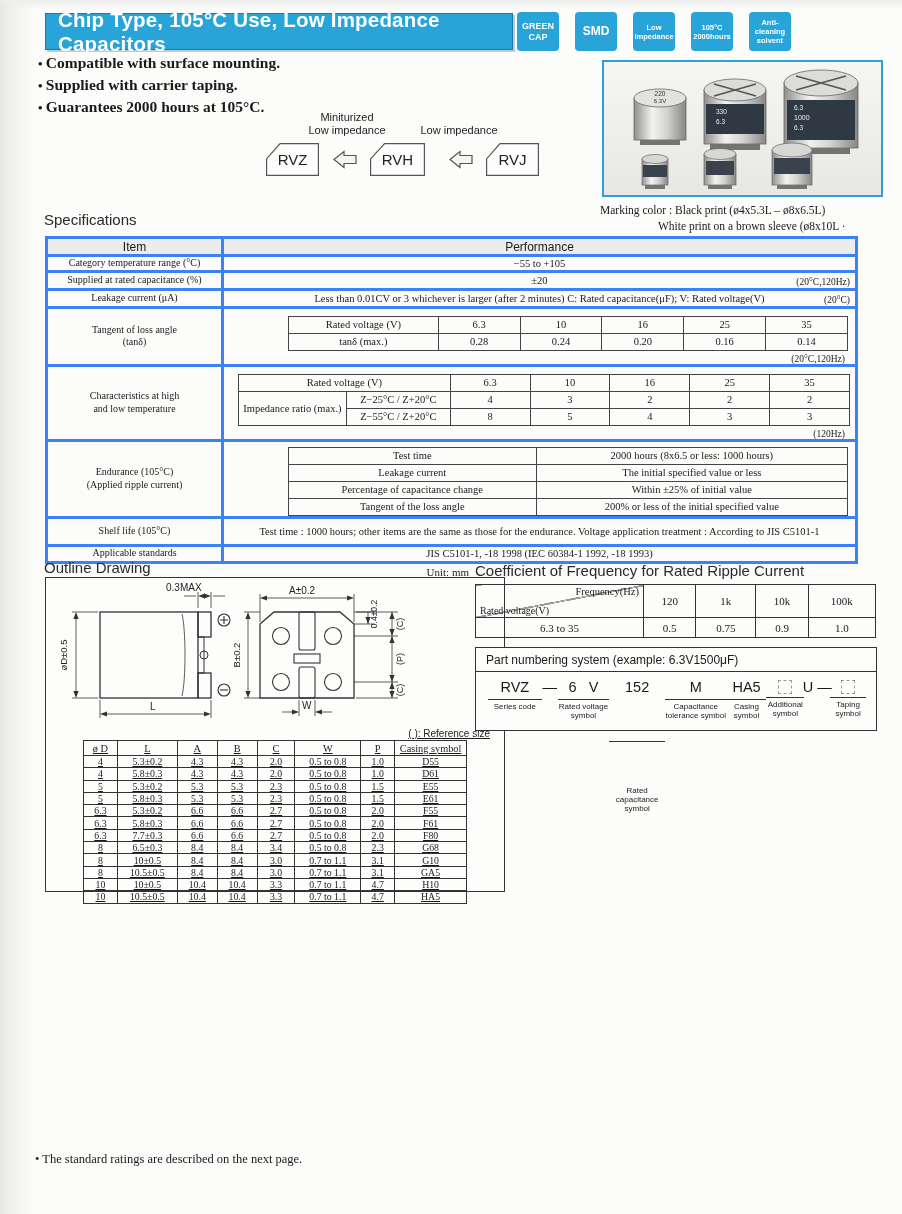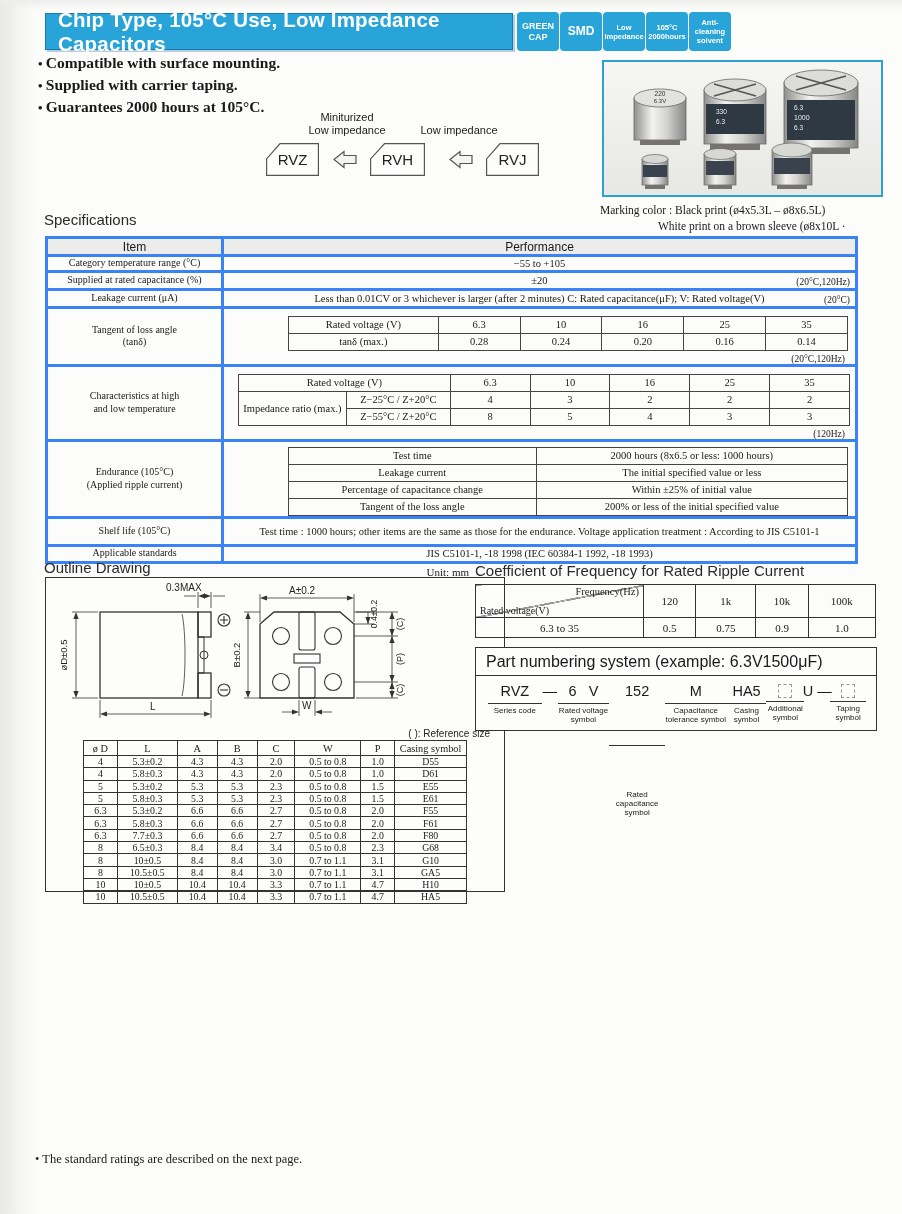--- a/index.html
+++ b/index.html
@@ -3,21 +3,21 @@
 <meta charset="utf-8">
 <style>
   html,body{margin:0;padding:0;}
   .page{position:relative;width:902px;height:1214px;background:#fcfcfb;font-family:"Liberation Serif",serif;color:#1a1a1a;overflow:hidden;}
   .scan-left{position:absolute;left:0;top:0;width:36px;height:100%;background:linear-gradient(90deg,#e7e7e6,#f5f5f4 55%,rgba(252,252,251,0));}
   .scan-top{position:absolute;left:0;top:0;width:100%;height:10px;background:linear-gradient(180deg,#ededec,rgba(252,252,251,0));}
 
   
   .title-bar{position:absolute;left:45px;top:13px;width:468px;height:37px;background:#29a4d9;border:1px solid #1a7ab0;box-shadow:2px 2px 0 rgba(21,100,145,.30);display:flex;align-items:center;padding-left:12px;box-sizing:border-box;}
   .title-bar h1{margin:0;font-family:"Liberation Sans",sans-serif;font-size:20.5px;font-weight:bold;color:#fff;letter-spacing:.2px;}
-  .badges{position:absolute;left:517px;top:12px;display:flex;gap:1px;}
+  .badges{position:absolute;left:517px;top:12px;display:flex;gap:16px;}
   .badge{width:42px;height:39px;background:#29a4d9;border-radius:4px;color:#fff;display:flex;flex-direction:column;align-items:center;justify-content:center;font-family:"Liberation Sans",sans-serif;font-weight:bold;text-align:center;}
   .badge span{display:block;font-size:7.5px;line-height:1.2;}
   .badge.b-green span{font-size:9px;}
   .badge.b-smd span{font-size:12px;}
 
   
   .features{position:absolute;left:38px;top:54px;}
   .features div{font-size:15.5px;font-weight:bold;line-height:1.22;margin-bottom:3px;}
   .features div::before{content:"• ";font-size:13px;}
 
@@ -47,37 +47,37 @@
   .inner{font-size:10.5px;}
   .inner td{border:1px solid #444;text-align:center;height:16px;padding:0 2px;}
   .t-tan{margin:7px 0 0 62px;width:560px;}
   .t-imp{margin:7px 0 0 12px;width:612px;}
   .t-end{margin:5px 0 0 62px;width:560px;}
   .cellnote{text-align:right;padding-right:8px;font-size:9.5px;margin-top:3px;}
   .cellpad{vertical-align:top;}
 
   
   .unit-note{position:absolute;left:373px;top:566px;width:96px;text-align:right;font-size:11px;}
-  .outline-box{position:absolute;left:45px;top:577px;width:460px;height:315px;border:1.5px solid #333;box-sizing:border-box;background:#fdfdfc;}
+  .outline-box{position:absolute;left:45px;top:577px;width:460px;height:315px;border:1.5px solid #333;box-sizing:border-box;background:#fdfdfc;text-decoration:underline;}
   .refnote{text-align:right;margin:0 14px 1px 0;font-family:"Liberation Sans",sans-serif;font-size:10px;color:#222;}
   .dim-table{margin:1px auto 0 auto;width:384px;font-size:9.8px;}
   .dim-table td,.dim-table th{border:1px solid #333;text-align:center;height:11.3px;padding:0 1px;font-weight:normal;}
   .dim-table thead th{font-size:10.3px;height:14px;}
 
   
   .freq{position:absolute;left:475px;top:584px;width:401px;border:1.5px solid #222;font-size:11px;}
   .freq td{border:1px solid #333;text-align:center;}
   .freq .diag{position:relative;width:165px;height:30px;background:linear-gradient(to bottom right,rgba(0,0,0,0) 49.3%,#333 49.3%,#333 50.7%,rgba(0,0,0,0) 50.7%);}
   .diag-top{position:absolute;top:1px;right:4px;font-size:10.5px;}
   .diag-bot{position:absolute;bottom:1px;left:4px;font-size:10px;}
   .freq .vrow td{height:17px;}
 
   
   .part-box{position:absolute;left:475px;top:647px;width:402px;height:84px;border:1.5px solid #333;box-sizing:border-box;background:#fdfdfc;}
-  .part-title{font-family:"Liberation Sans",sans-serif;font-size:16px;padding:5px 10px 4px 10px;border-bottom:1.2px solid #333;}
+  .part-title{font-family:"Liberation Sans",sans-serif;font-size:12px;padding:5px 10px 4px 10px;border-bottom:1.2px solid #333;}
   .png-row{display:flex;justify-content:space-between;padding:6px 10px 0 12px;}
   .png-group{display:flex;flex-direction:column;align-items:center;}
   .png-code{font-family:"Liberation Sans",sans-serif;font-size:14.5px;height:18px;display:flex;align-items:center;white-space:pre;}
   .png-rule{width:100%;border-top:1px solid #333;margin-top:3px;}
   .png-label{font-family:"Liberation Sans",sans-serif;font-size:8px;text-align:center;line-height:1.15;margin-top:2px;color:#222;}
   .png-box{width:14px;height:14px;border:1.5px dashed #999;box-sizing:border-box;margin-top:2px;}
 
   .footer-note{position:absolute;left:35px;top:1152px;font-size:12.5px;}
   .footer-note::before{content:"• ";}
   svg text{font-family:"Liberation Sans",sans-serif;}

